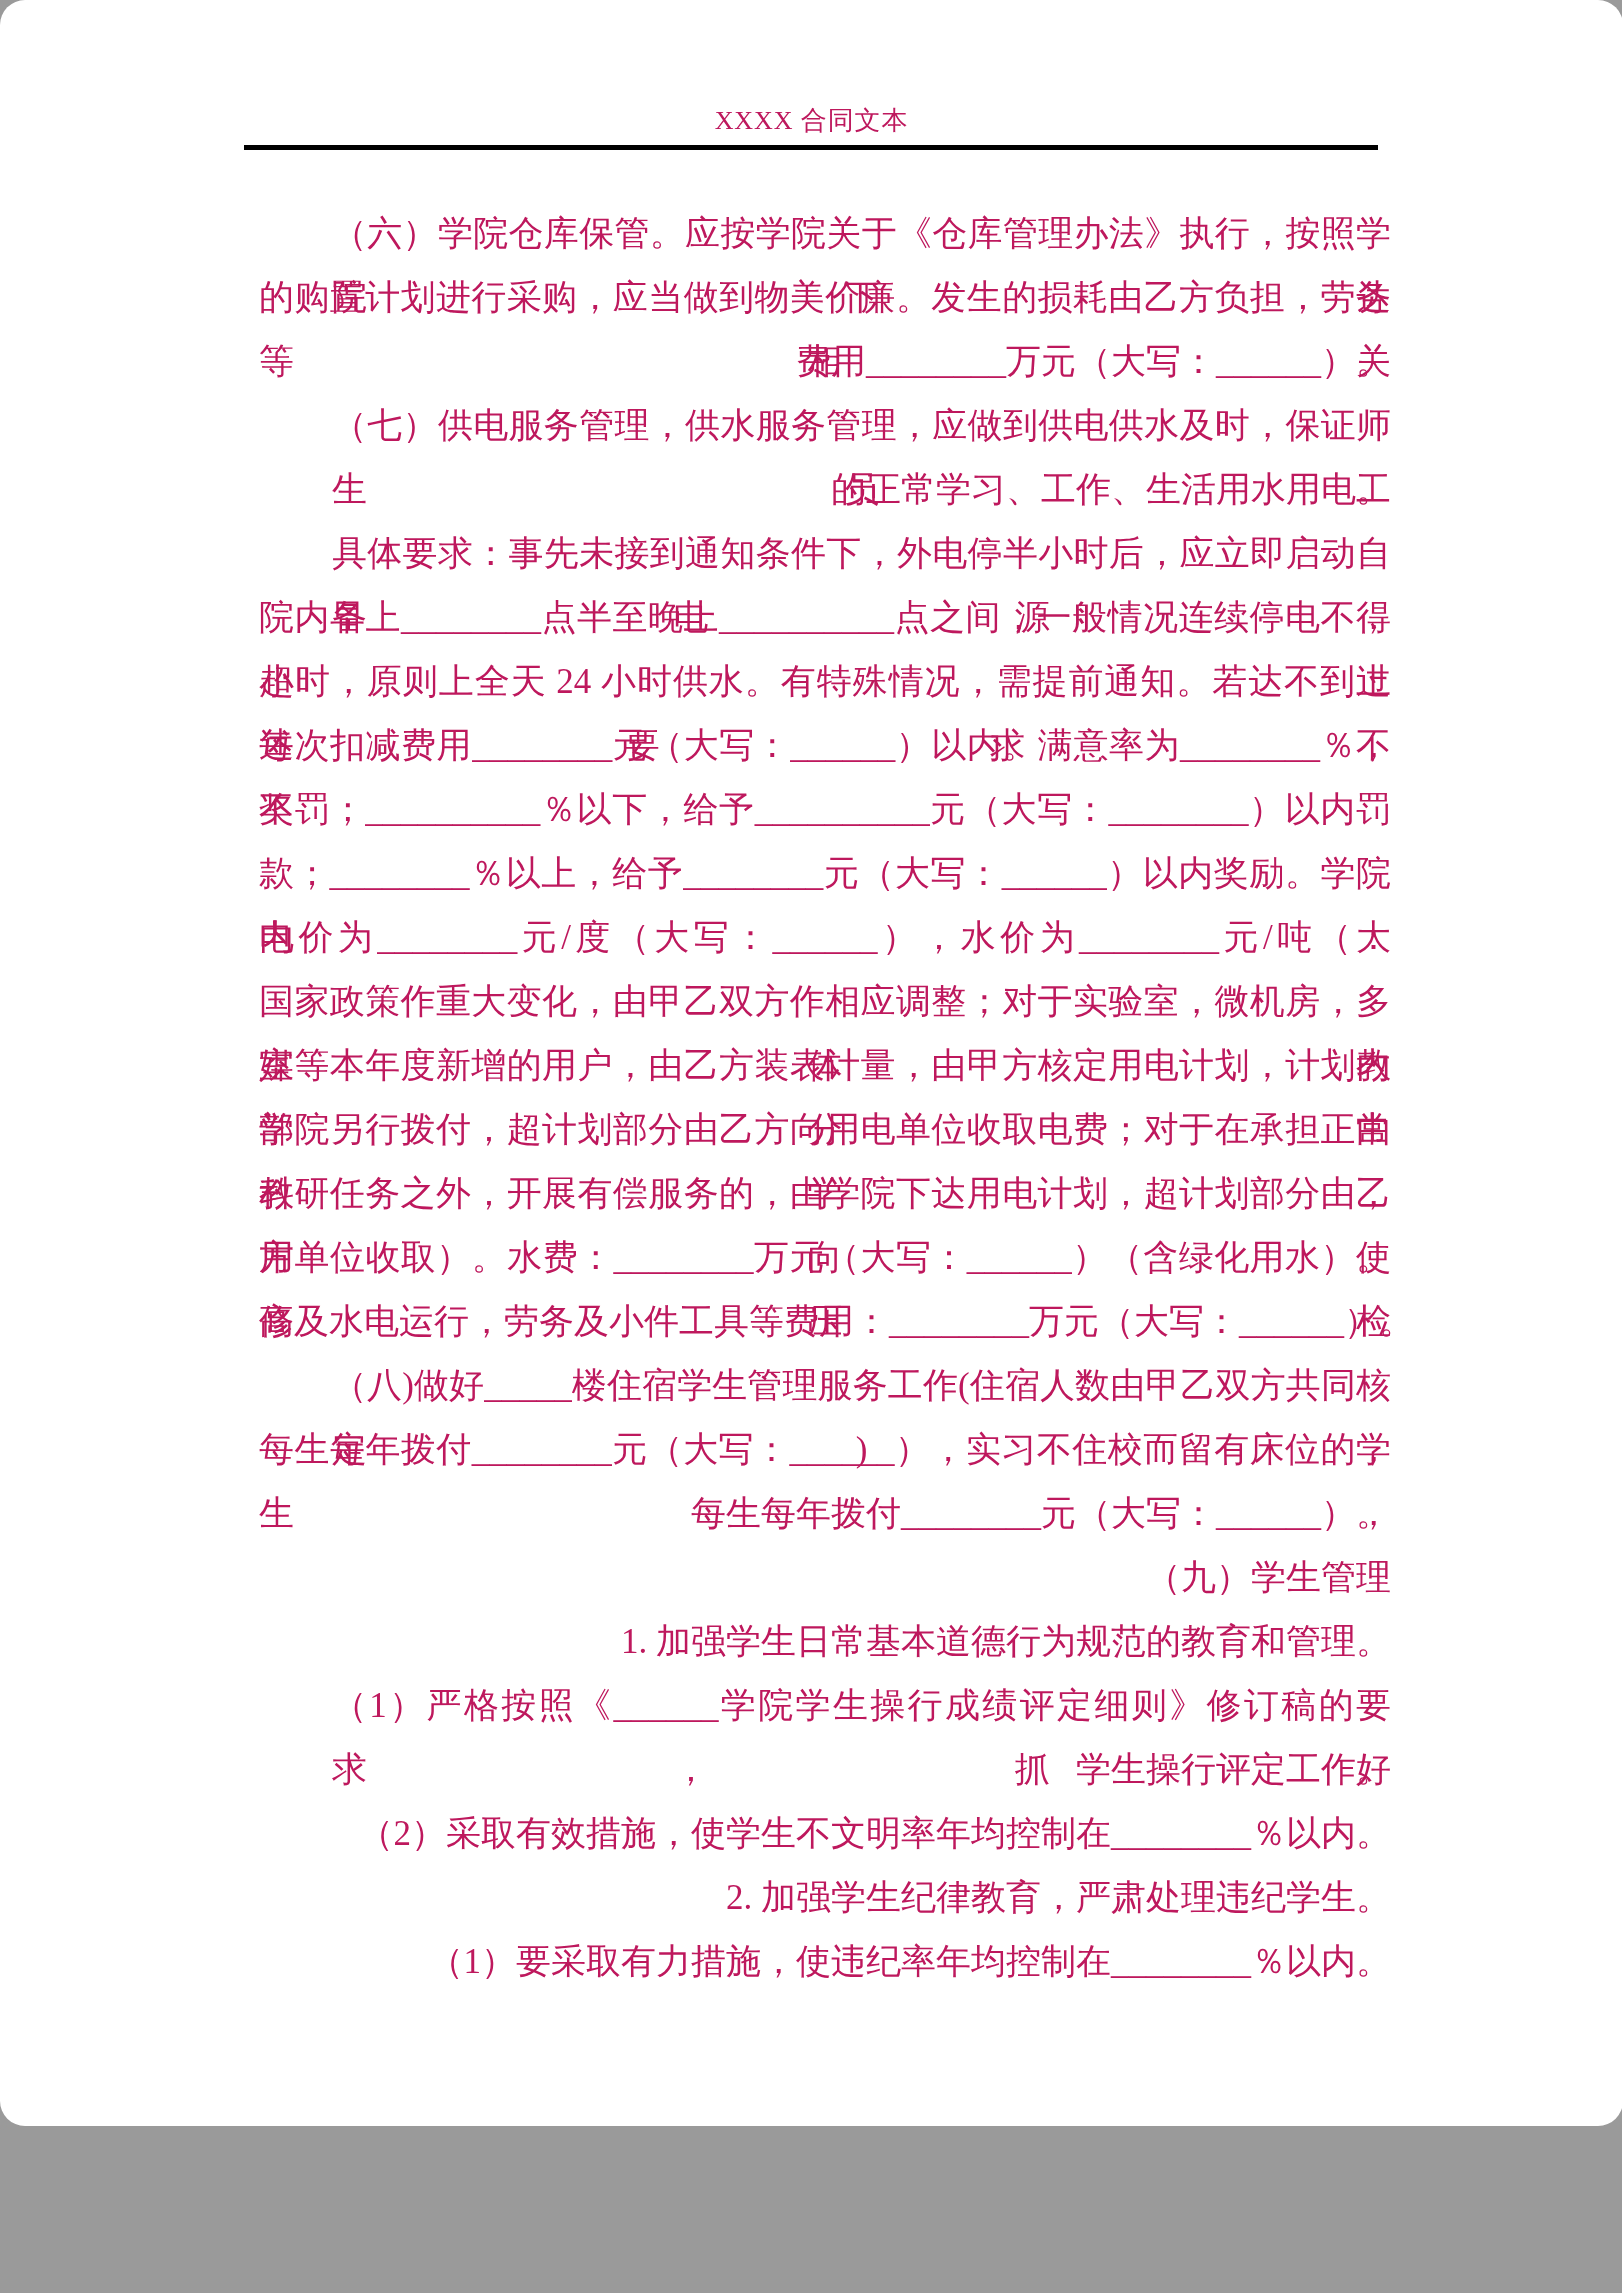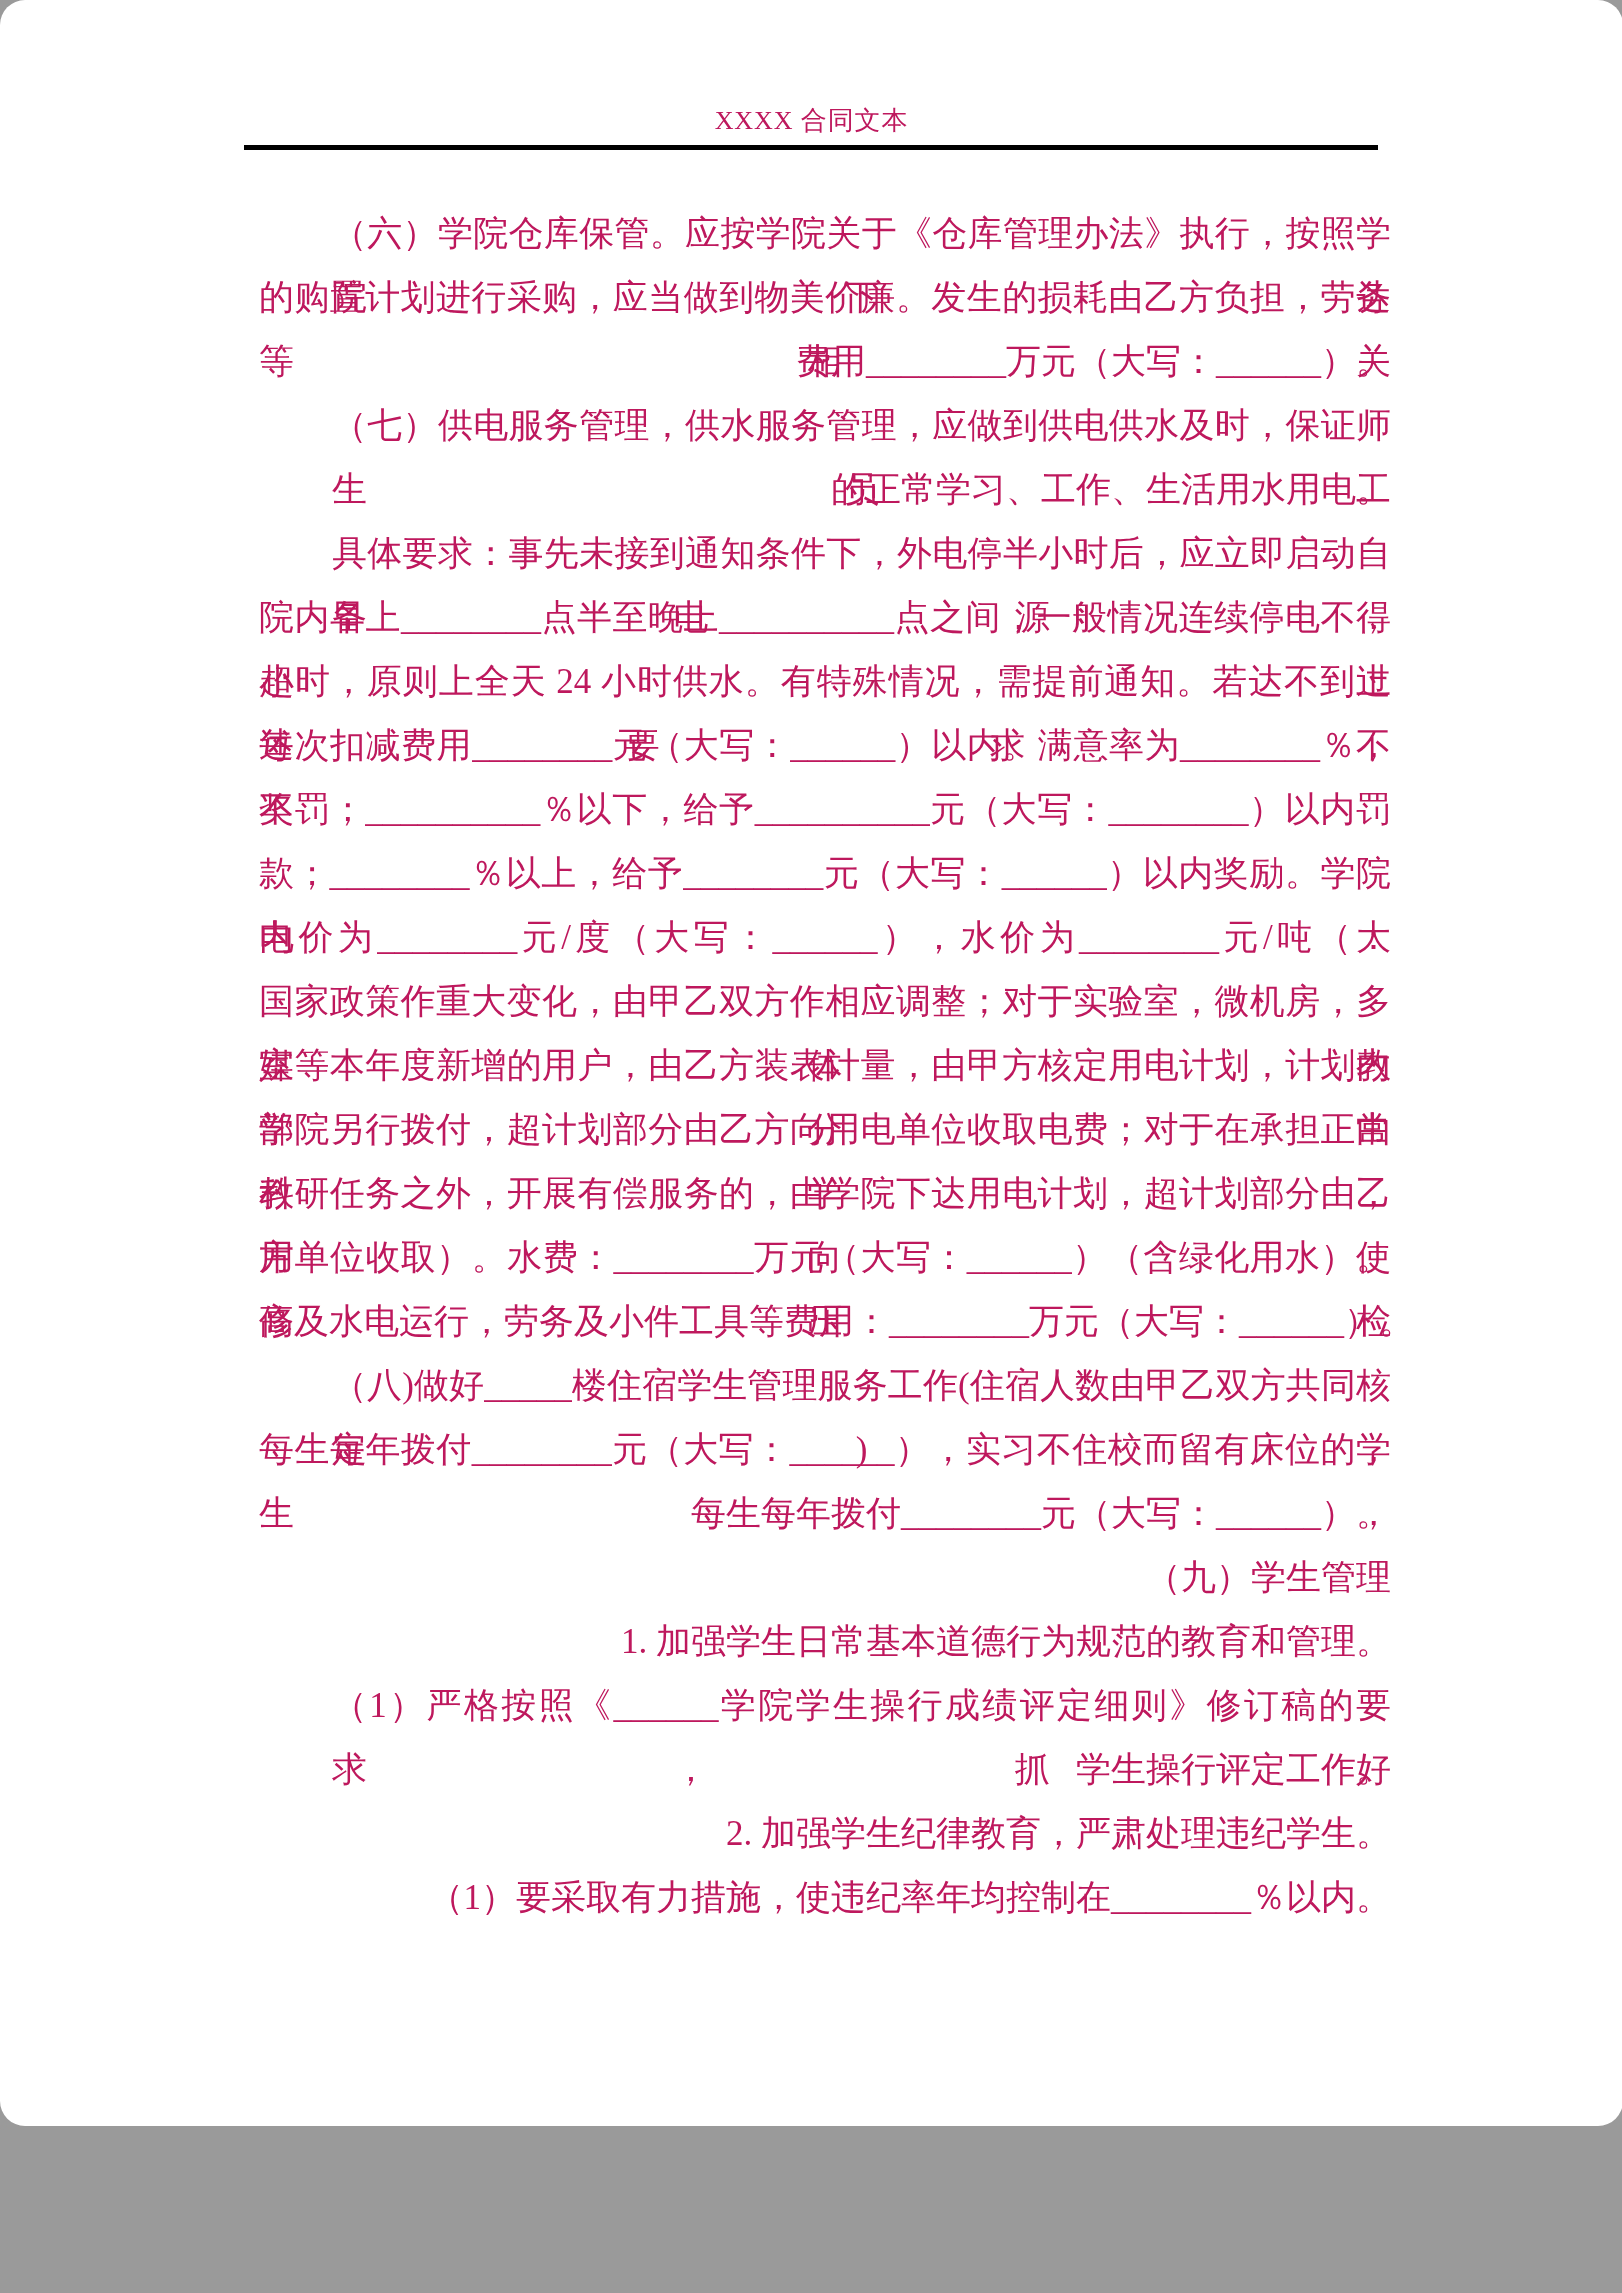--- a/index.html
+++ b/index.html
@@ -95,20 +95,21 @@
       <div class="line fill">科研任务之外，开展有偿服务的，由学院下达用电计划，超计划部分由乙方向使</div>
       <div class="line fill">用单位收取）。水费：________万元（大写：______）（含绿化用水）。高压检</div>
       <div class="line">修及水电运行，劳务及小件工具等费用：________万元（大写：______）。</div>
       <div class="line indent fill">（八)做好_____楼住宿学生管理服务工作(住宿人数由甲乙双方共同核定)，</div>
       <div class="line fill">每生每年拨付________元（大写：______），实习不住校而留有床位的学生，</div>
       <div class="line">每生每年拨付________元（大写：______）。</div>
       <div class="line indent">（九）学生管理</div>
       <div class="line indent">1. 加强学生日常基本道德行为规范的教育和管理。</div>
       <div class="line indent fill">（1）严格按照《______学院学生操行成绩评定细则》修订稿的要求，抓好</div>
       <div class="line">学生操行评定工作。</div>
+      <div class="line indent">（2）采取有效措施，使学生不文明率年均控制在________％以内。</div>
       <div class="line indent">2. 加强学生纪律教育，严肃处理违纪学生。</div>
       <div class="line indent">（1）要采取有力措施，使违纪率年均控制在________％以内。</div>
     </main>
 
   <div class="footer-rule"></div>
   <div class="footer-text">第 3 页（共 4 页）</div>
 </div>
 
 
 </body></html>

